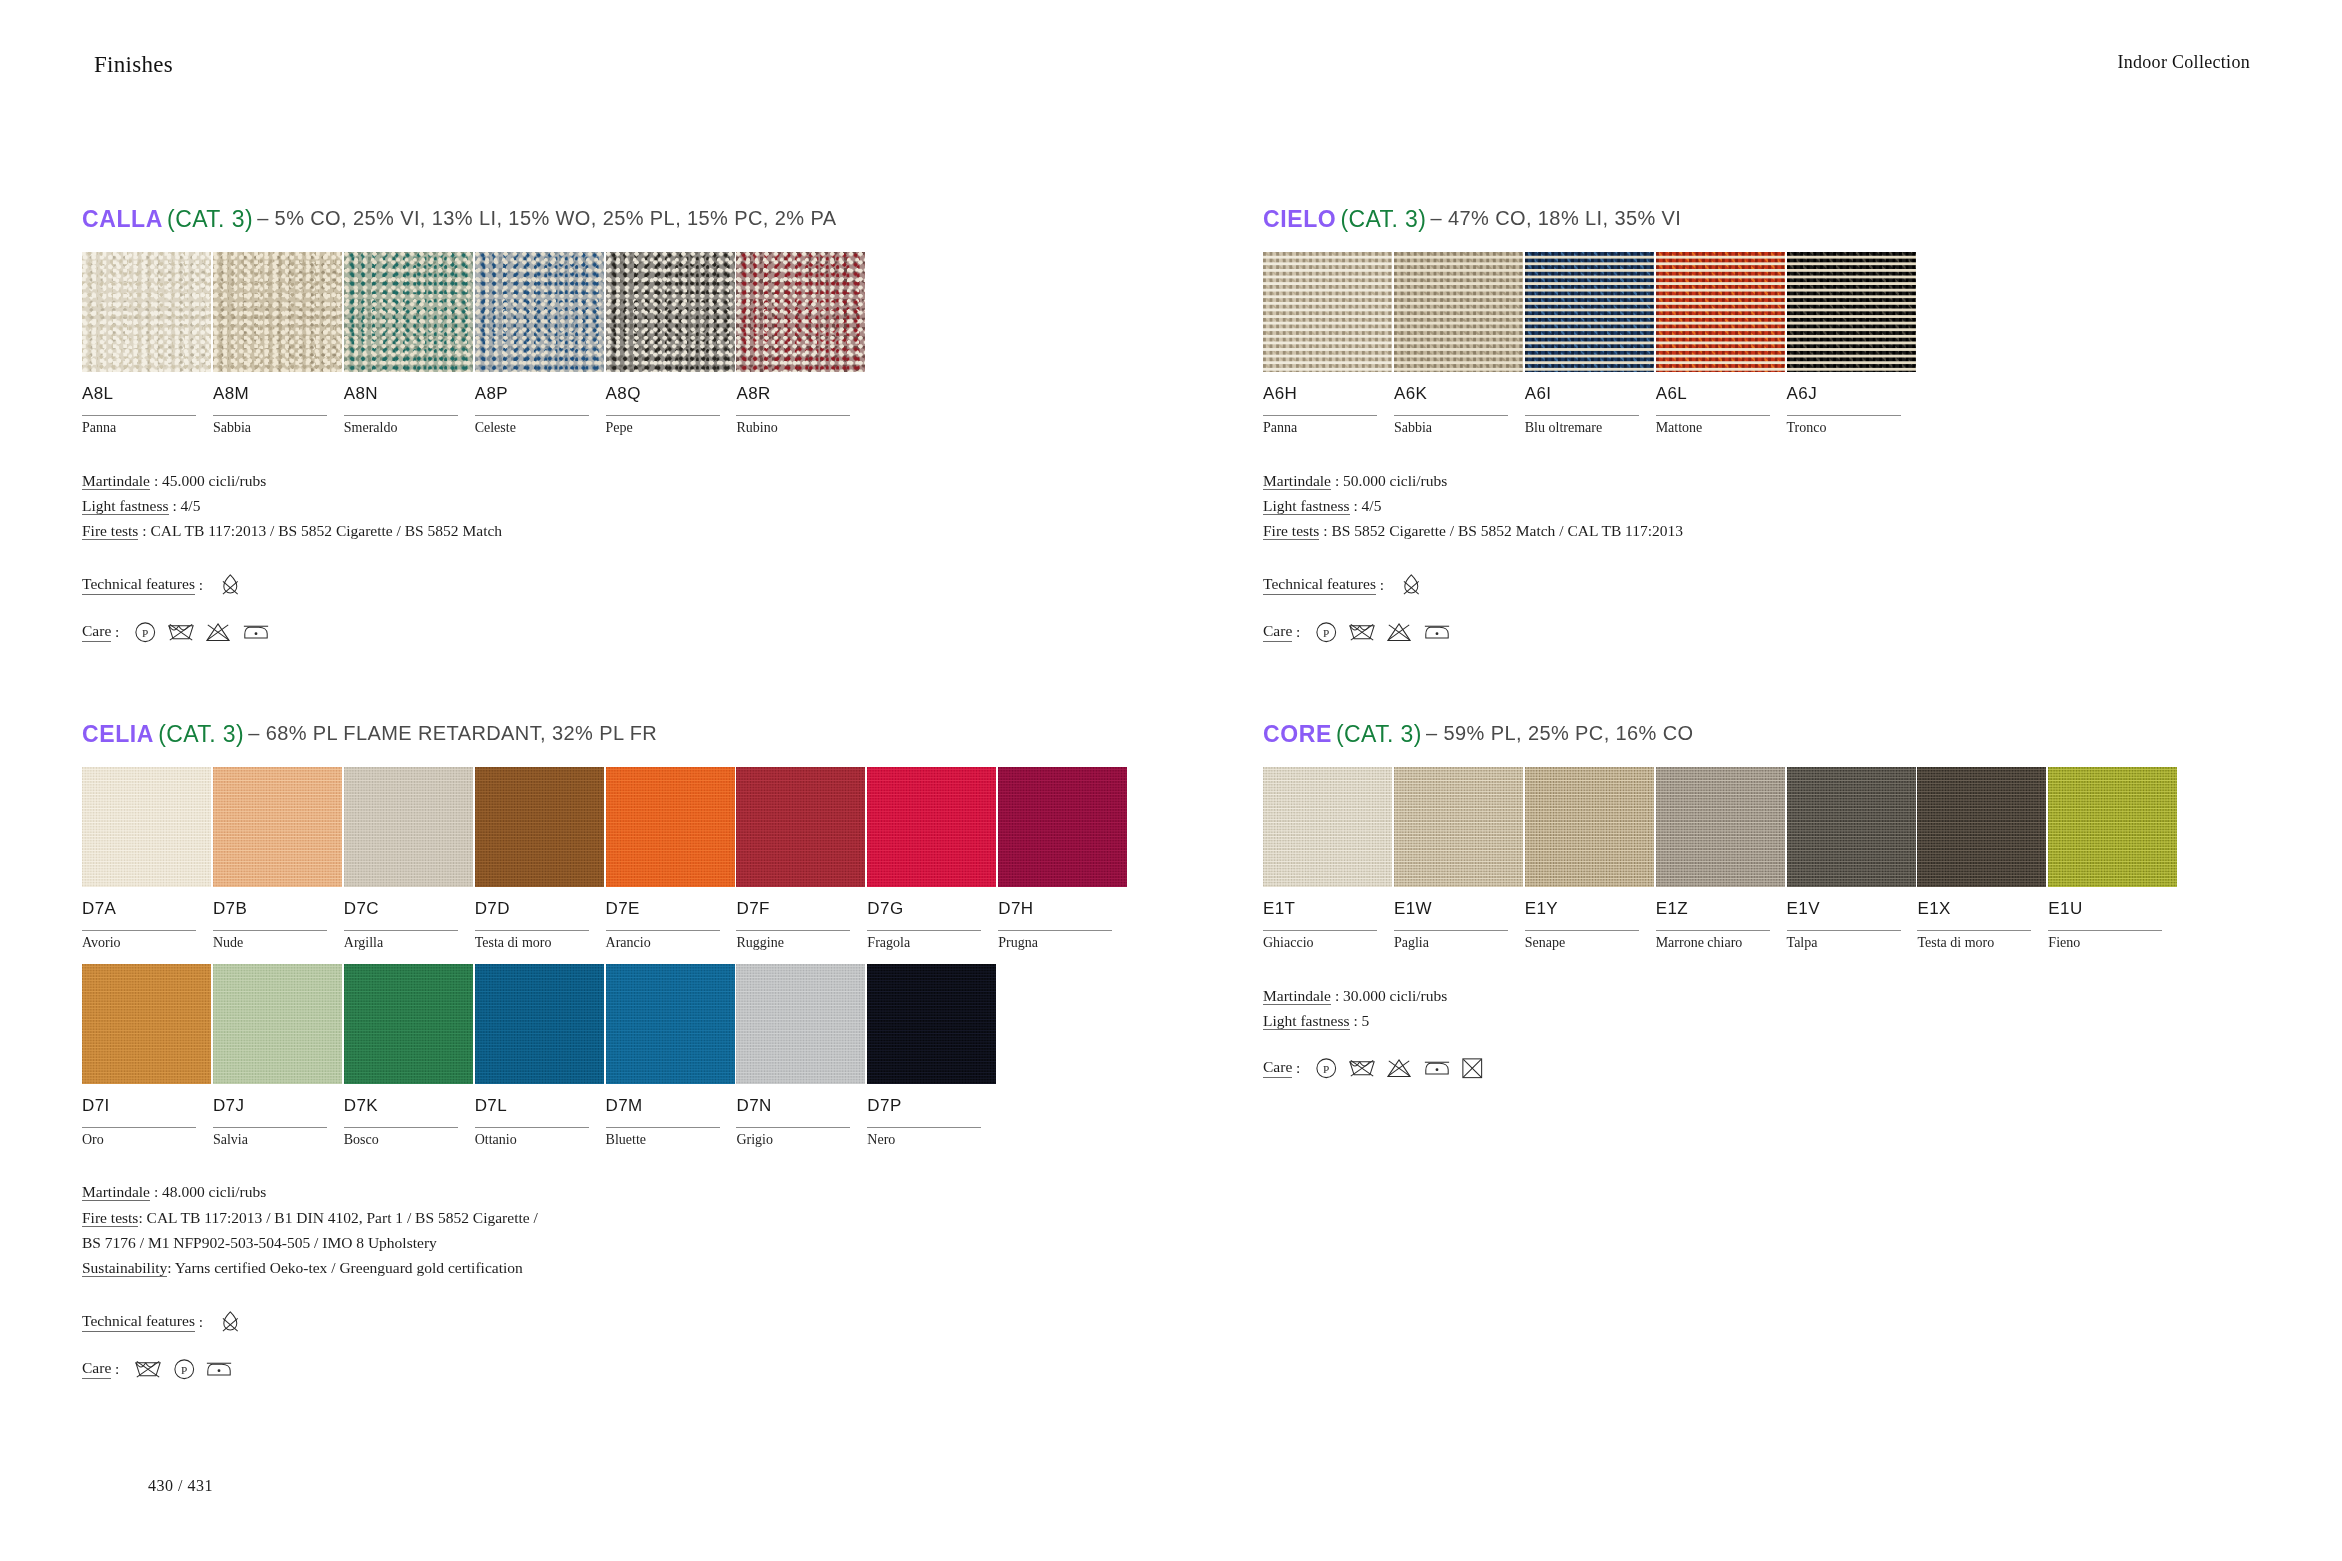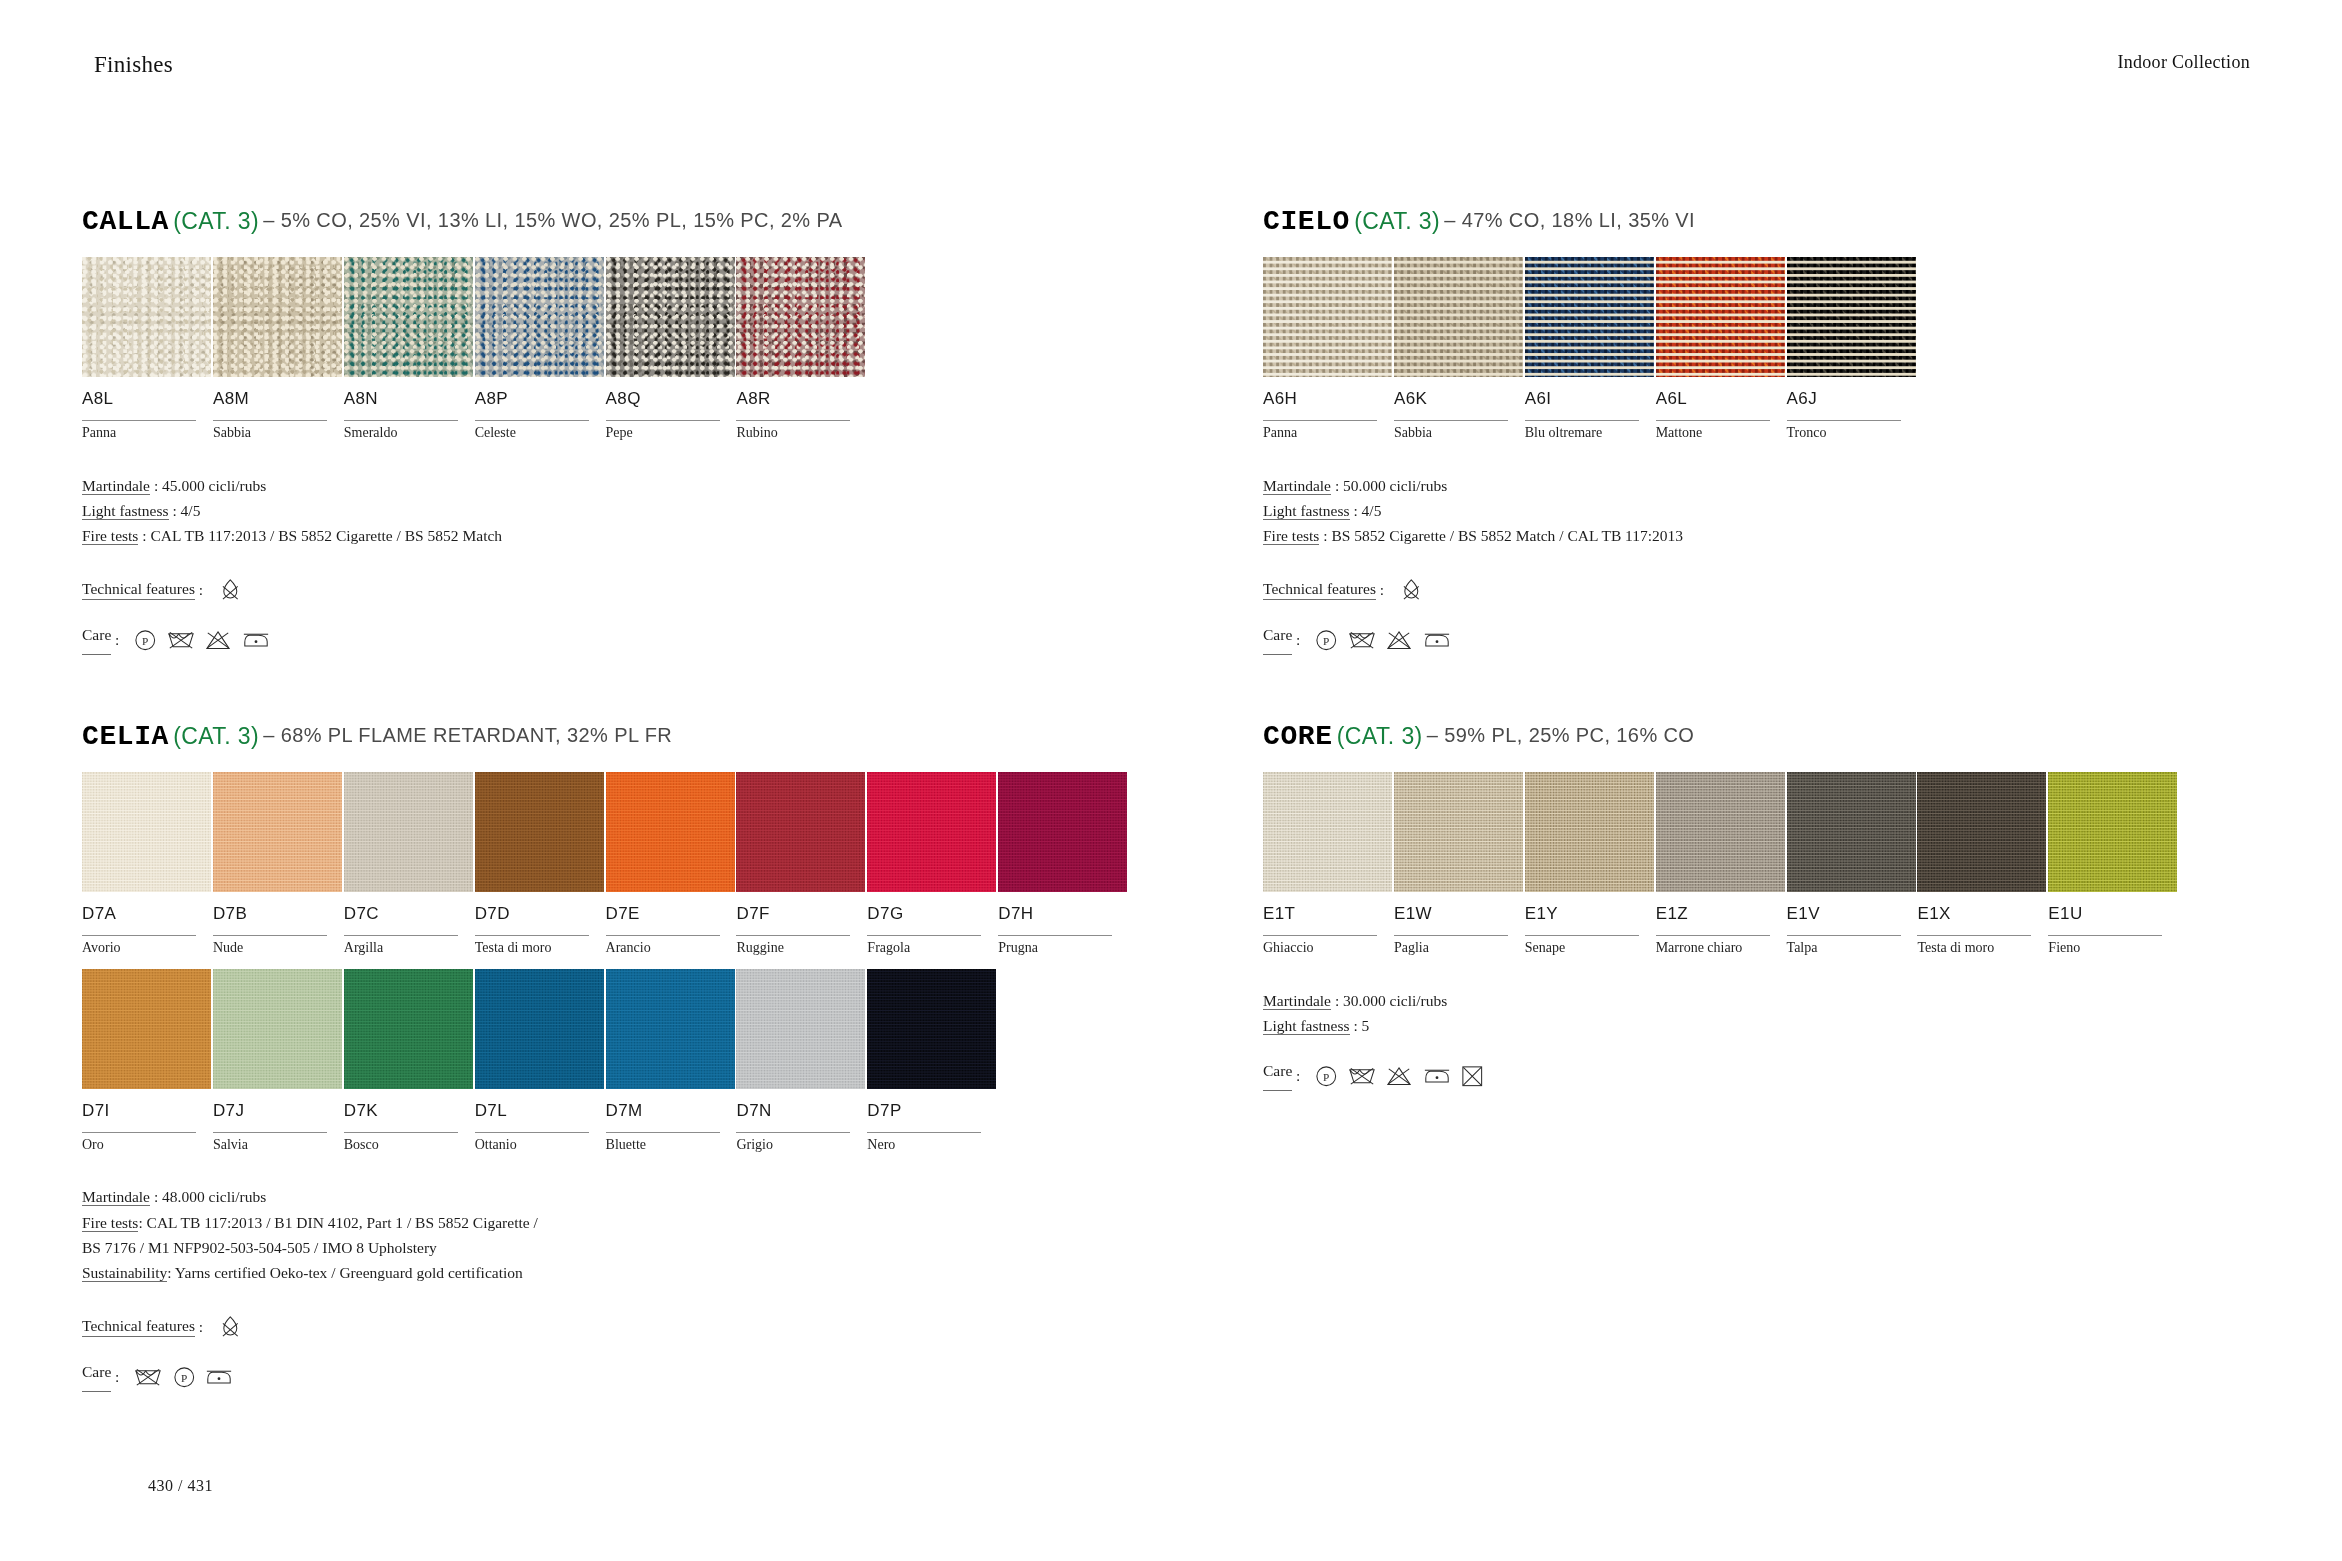--- a/index.html
+++ b/index.html
@@ -29,22 +29,22 @@
   
   .col{position:absolute;}
   .col-left{left:82px;}
   .col-right{left:1263px;}
   .row-top{top:208px;}
   .row-bot{top:723px;}
 
   
   .fam-head{white-space:nowrap;margin-bottom:20.6px;line-height:1;}
   .fam-name{
-    font-family:Liberation Mono, monospace;
-    font-weight:bold;font-size:28px;letter-spacing:0.6px;color:#000000;
+    font-family:Liberation Sans, sans-serif;
+    font-weight:bold;font-size:23px;letter-spacing:0.6px;color:#8b5cf6;
   }
   .fam-cat{
     font-family:"Liberation Sans",sans-serif;
     font-weight:400;font-size:23px;letter-spacing:0.4px;color:#15803d;text-align:right;
   }
   .fam-comp{
     font-family:"Liberation Sans",sans-serif;
     font-weight:400;font-size:20px;letter-spacing:0.4px;color:#4a4a4a;
     position:relative;top:-1.9px;
   }
@@ -86,21 +86,21 @@
   .feat .lbl{
     font-family:"Liberation Serif",serif;font-size:15.5px;color:#1d1d1d;
     border-bottom:0.9px solid #6d6d6d;padding-bottom:0.9px;
   }
   .feat .colon{font-family:"Liberation Serif",serif;font-size:15.5px;margin-left:3.7px;}
   .feat .icons{margin-left:17px;display:flex;align-items:center;gap:12px;}
 
   .care{margin-top:24px;display:flex;align-items:center;}
   .care .lbl{
     font-family:"Liberation Serif",serif;font-size:15.5px;color:#1d1d1d;
-    border-bottom:0.9px solid #6d6d6d;padding-bottom:10px;
+    border-bottom:0.9px solid #6d6d6d;padding-bottom:1px;
   }
   .care .colon{font-family:"Liberation Serif",serif;font-size:15.5px;margin-left:3.7px;}
   .care .icons{margin-left:15px;display:flex;align-items:center;gap:10.3px;}
   svg{display:block;}
 
   
   .folio{
     position:absolute;left:148px;bottom:67px;
     font-family:"Liberation Serif",serif;font-size:16px;color:#1d1d1d;
     letter-spacing:0.5px;

